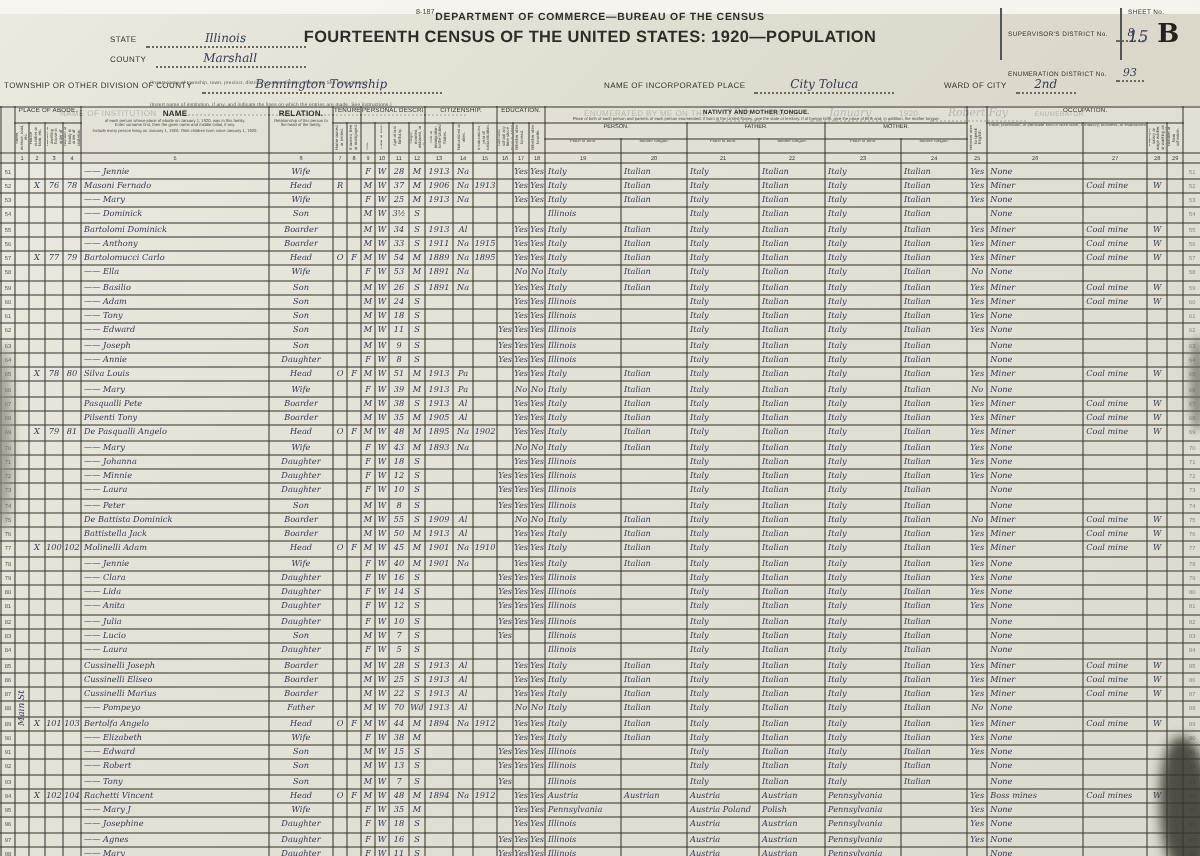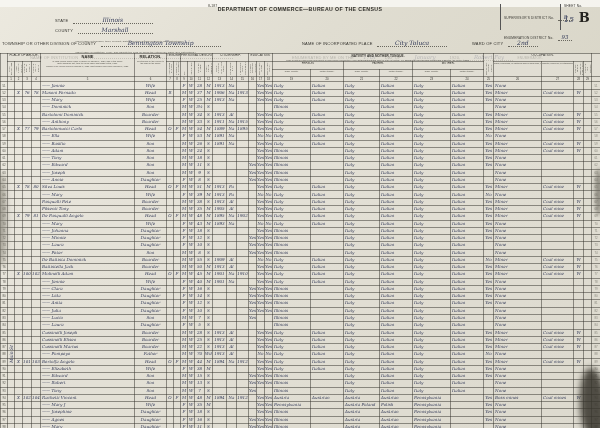--- a/index.html
+++ b/index.html
@@ -85,20 +85,21 @@
 </style>
 </head>
 <body>
 
 <div class="paper">
   <div class="smudge sm-top"></div>
 
   <div class="hdr">
     <div class="formno">8-187</div>
     <div class="dept">DEPARTMENT OF COMMERCE—BUREAU OF THE CENSUS</div>
+    <div class="title">FOURTEENTH CENSUS OF THE UNITED STATES: 1920—POPULATION</div>
 
     <div class="fld" style="left:55px;top:4px;">
       <span class="lbl">STATE</span>
       <span class="hand hv uline" style="width:80px;">Illinois</span>
     </div>
     <div class="fld" style="left:55px;top:14px;">
       <span class="lbl">COUNTY</span>
       <span class="hand hv uline" style="width:75px;">Marshall</span>
     </div>
 

